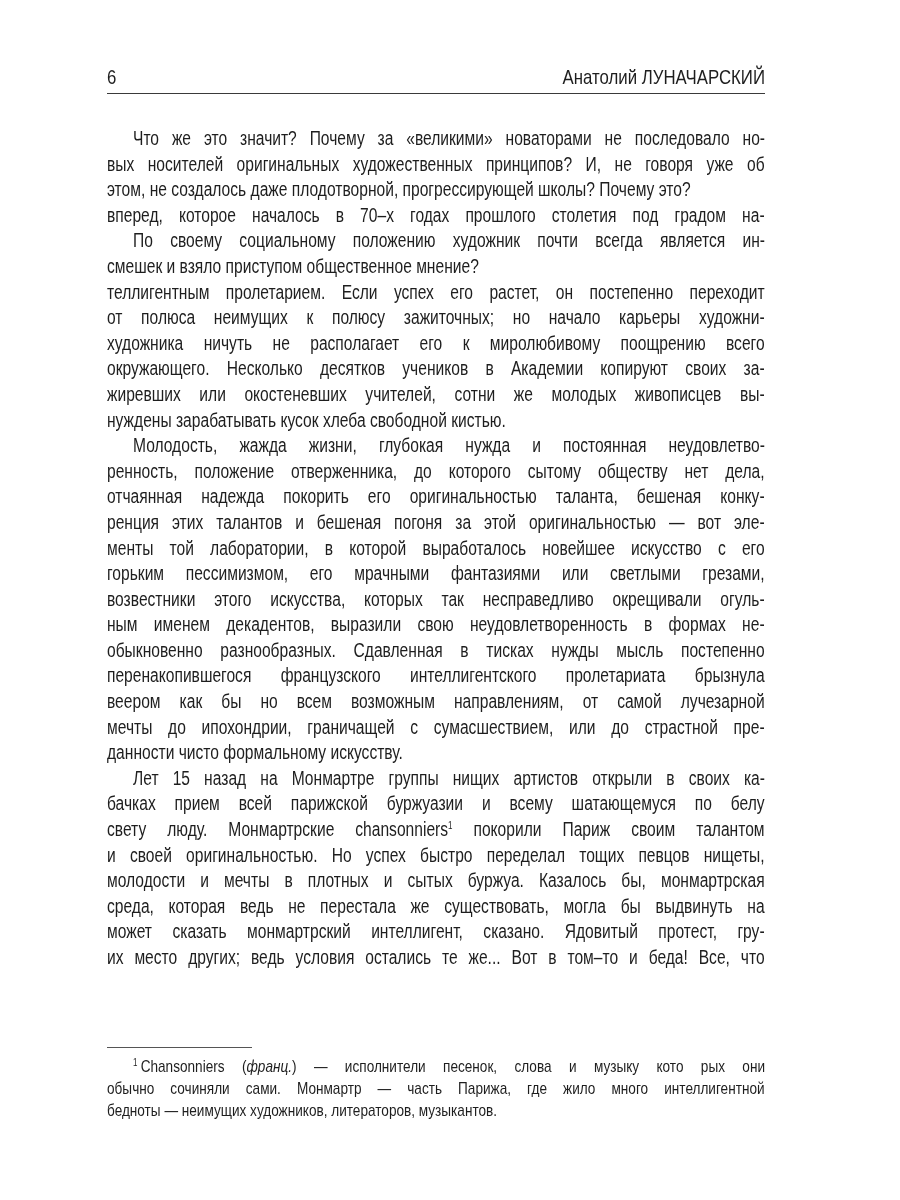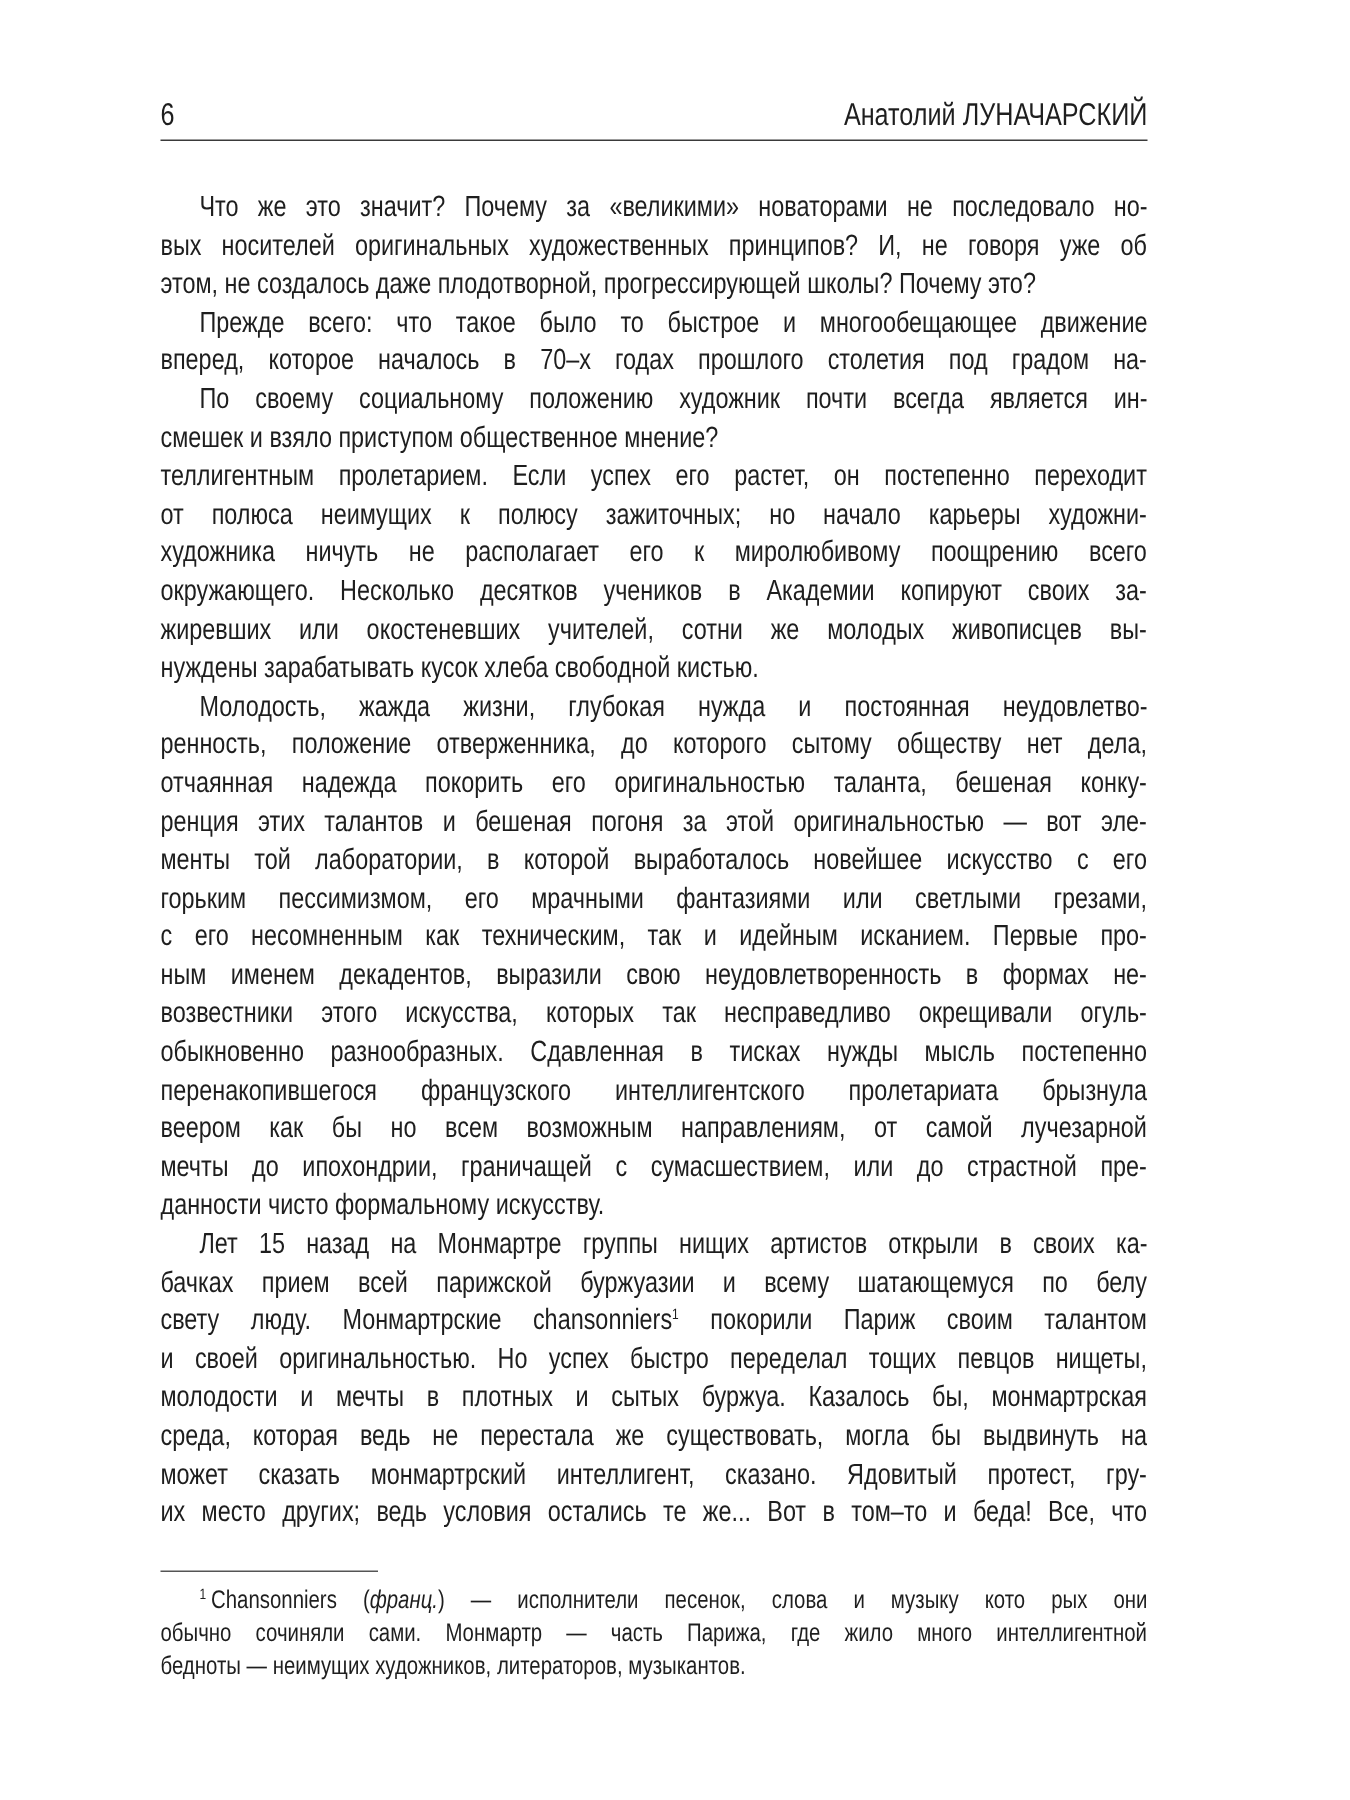--- a/index.html
+++ b/index.html
@@ -138,41 +138,39 @@
     <span class="page-number">6</span>
     <span class="running-title">Анатолий ЛУНАЧАРСКИЙ</span>
   </div>
 
   <div class="body-text">
 
     <div class="line indent"><span class="txt">Что же это значит? Почему за «великими» новаторами не последовало но-</span></div>
     <div class="line"><span class="txt">вых носителей оригинальных художественных принципов? И, не говоря уже об</span></div>
     <div class="line last"><span class="txt">этом, не создалось даже плодотворной, прогрессирующей школы? Почему это?</span></div>
 
-    <div class="line indent"><span class="txt">Прежде всего: что такое было то быстрое и многообещающее движение</span></div>
     <div class="line"><span class="txt">вперед, которое началось в 70–х годах прошлого столетия под градом на-</span></div>
     <div class="line indent"><span class="txt">По своему социальному положению художник почти всегда является ин-</span></div>
 
     <div class="line last"><span class="txt">смешек и взяло приступом общественное мнение?</span></div>
     <div class="line"><span class="txt">теллигентным пролетарием. Если успех его растет, он постепенно переходит</span></div>
     <div class="line"><span class="txt">от полюса неимущих к полюсу зажиточных; но начало карьеры художни-</span></div>
     <div class="line"><span class="txt">художника ничуть не располагает его к миролюбивому поощрению всего</span></div>
     <div class="line"><span class="txt">окружающего. Несколько десятков учеников в Академии копируют своих за-</span></div>
     <div class="line"><span class="txt">жиревших или окостеневших учителей, сотни же молодых живописцев вы-</span></div>
     <div class="line last"><span class="txt">нуждены зарабатывать кусок хлеба свободной кистью.</span></div>
 
     <div class="line indent"><span class="txt">Молодость, жажда жизни, глубокая нужда и постоянная неудовлетво-</span></div>
     <div class="line"><span class="txt">ренность, положение отверженника, до которого сытому обществу нет дела,</span></div>
     <div class="line"><span class="txt">отчаянная надежда покорить его оригинальностью таланта, бешеная конку-</span></div>
     <div class="line"><span class="txt">ренция этих талантов и бешеная погоня за этой оригинальностью — вот эле-</span></div>
     <div class="line"><span class="txt">менты той лаборатории, в которой выработалось новейшее искусство с его</span></div>
     <div class="line"><span class="txt">горьким пессимизмом, его мрачными фантазиями или светлыми грезами,</span></div>
-    <div class="line"><span class="txt">с его несомненным как техническим, так и идейным исканием. Первые про-</span></div>
+    <div class="line"><span class="txt">возвестники этого искусства, которых так несправедливо окрещивали огуль-</span></div>
     <div class="line"><span class="txt">ным именем декадентов, выразили свою неудовлетворенность в формах не-</span></div>
-    <div class="line"><span class="txt">возвестники этого искусства, которых так несправедливо окрещивали огуль-</span></div>
     <div class="line"><span class="txt">обыкновенно разнообразных. Сдавленная в тисках нужды мысль постепенно</span></div>
     <div class="line"><span class="txt">перенакопившегося французского интеллигентского пролетариата брызнула</span></div>
     <div class="line"><span class="txt">веером как бы но всем возможным направлениям, от самой лучезарной</span></div>
     <div class="line"><span class="txt">мечты до ипохондрии, граничащей с сумасшествием, или до страстной пре-</span></div>
     <div class="line last"><span class="txt">данности чисто формальному искусству.</span></div>
 
     <div class="line indent"><span class="txt">Лет 15 назад на Монмартре группы нищих артистов открыли в своих ка-</span></div>
     <div class="line"><span class="txt">бачках прием всей парижской буржуазии и всему шатающемуся по белу</span></div>
     <div class="line"><span class="txt"><span>свету люду. Монмартрские chansonniers</span><sup class="fnref">1</sup><span> покорили Париж своим талантом</span></span></div>
     <div class="line"><span class="txt">и своей оригинальностью. Но успех быстро переделал тощих певцов нищеты,</span></div>

